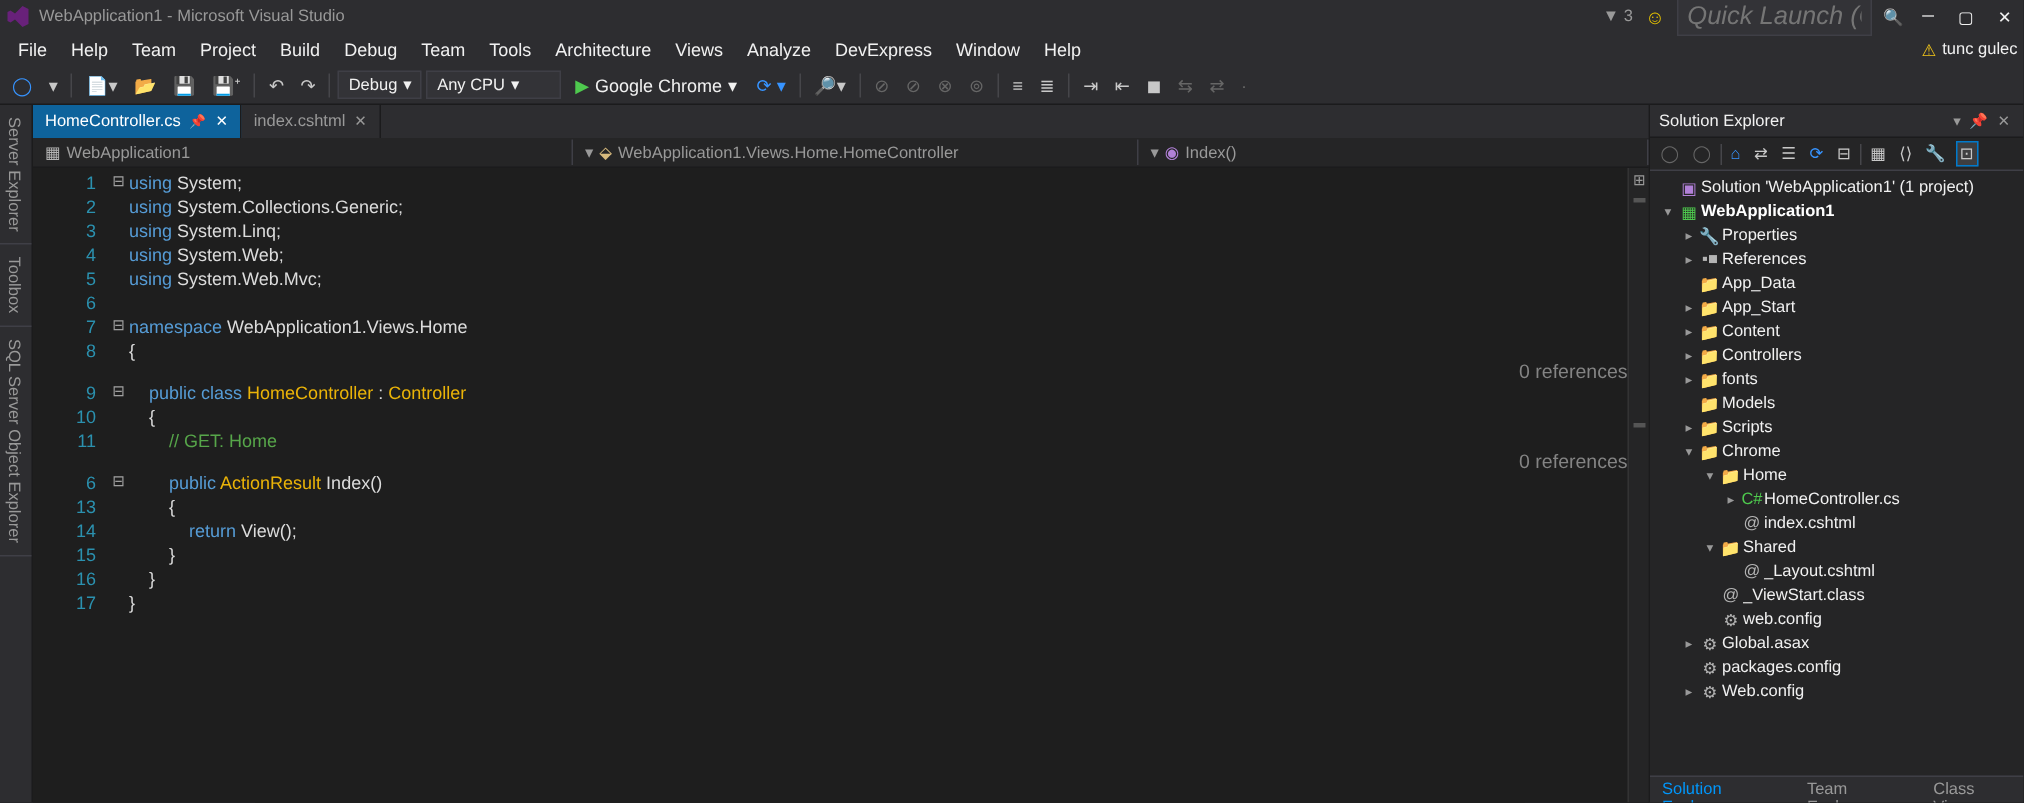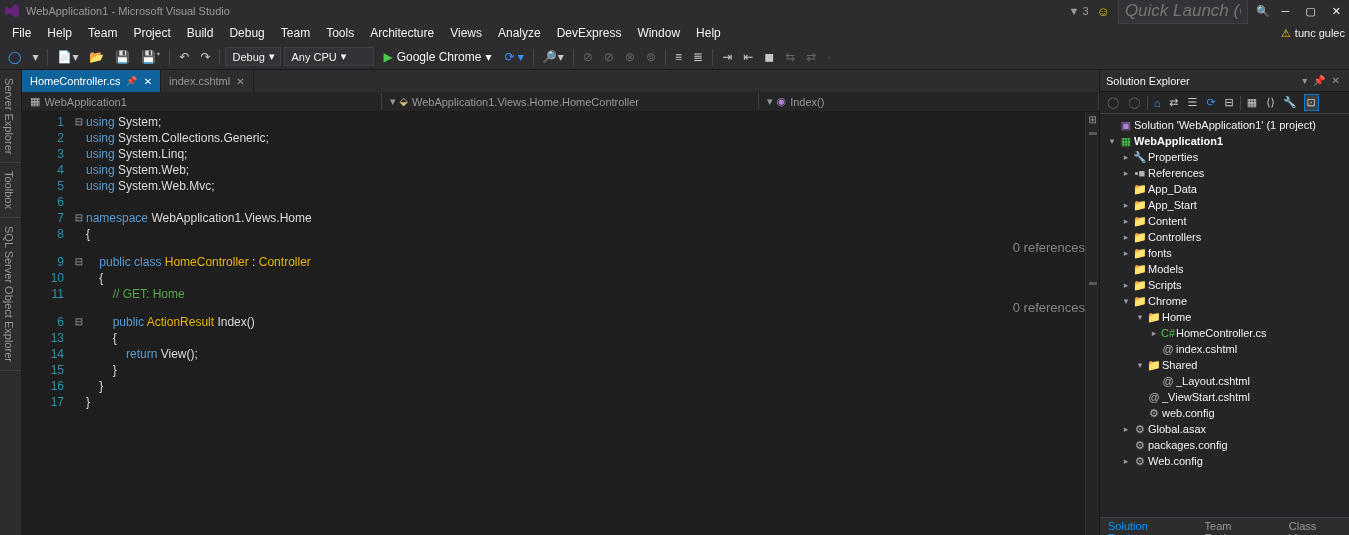--- a/index.html
+++ b/index.html
@@ -367,21 +367,21 @@
           <span class="label">Shared</span>
         </div>
         <div class="tree-item" style="padding-left: 48px;">
           <span class="expander"></span>
           <span class="icon config-icon">@</span>
           <span class="label">_Layout.cshtml</span>
         </div>
         <div class="tree-item" style="padding-left: 34px;">
           <span class="expander"></span>
           <span class="icon config-icon">@</span>
-          <span class="label">_ViewStart.cshtml</span>
+          <span class="label">_ViewStart.class</span>
         </div>
         <div class="tree-item" style="padding-left: 34px;">
           <span class="expander"></span>
           <span class="icon config-icon">⚙</span>
           <span class="label">web.config</span>
         </div>
         <div class="tree-item" style="padding-left: 20px;">
           <span class="expander">▸</span>
           <span class="icon config-icon">⚙</span>
           <span class="label">Global.asax</span>

